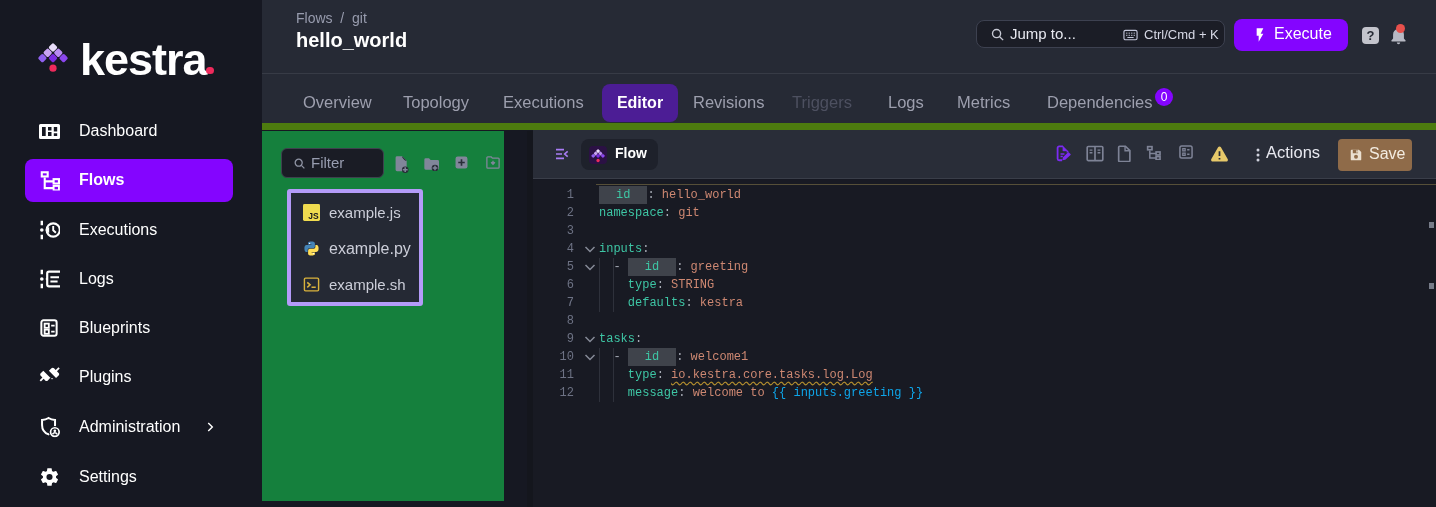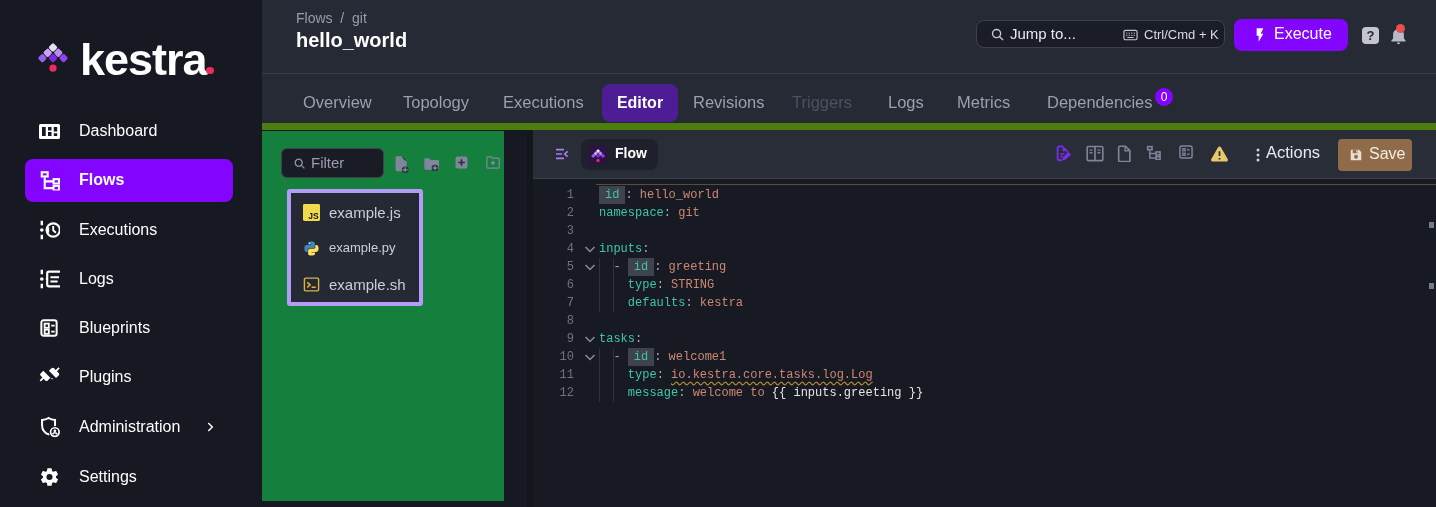--- a/index.html
+++ b/index.html
@@ -24,23 +24,23 @@
 #explorer { position:absolute; left:262px; top:131px; width:242px; height:370px; background:#15803d; }
 #splitter { position:absolute; left:527px; top:131px; width:6px; height:376px; background:#14161d; }
 #toolbar { position:absolute; left:533px; top:130px; width:903px; height:49px; background:#292d38; border-bottom:1px solid #3a3e49; }
 #editor { position:absolute; left:533px; top:180px; width:903px; height:327px; background:#181a23; }
 
 
 .cl { position:absolute; left:66px; height:18px; line-height:18px; font-family:"Liberation Mono", monospace; font-size:12px; white-space:pre; color:#a6abb5; }
 .ln { position:absolute; left:0; width:41px; height:18px; line-height:18px; text-align:right; font-family:"Liberation Mono", monospace; font-size:12px; color:#6d7284; }
 .k { color:#3ec6a5; }
 .v { color:#ce8872; }
-.g { color:#e5e5e5; }
+.g { color:#0ea5e9; }
 .p { color:#a6abb5; }
-.hl { background:#3f434b; padding:2px 6px; }
+.hl { background:#3f434b; padding:2px 17px; }
 </style>
 </head>
 <body>
 <div id="stage">
 
   <div id="header">
     <div class="abs" style="left:34px; top:10px; font-size:14px; color:#989cae;">Flows&nbsp;&nbsp;/&nbsp;&nbsp;git</div>
     <div class="abs" style="left:34px; top:29px; font-size:20px; font-weight:700; color:#ffffff;">hello_world</div>
 
     <div class="abs" style="left:714px; top:20px; width:249px; height:28px; background:#1b1d26; border:1px solid #3d4150; border-radius:8px;">
@@ -125,21 +125,21 @@
       </div>
       <div class="abs" style="left:38px; top:11px; font-size:15px; color:#ccced9;">example.js</div>
       <div class="abs" style="left:12px; top:47px; width:17px; height:17px;">
         <svg width="17" height="17" viewBox="0 0 24 24">
             <path d="M11.8 2 c-5 0 -4.7 2.2 -4.7 2.2 v2.3 h4.8 v0.7 H5.2 c0 0 -3.2 -0.4 -3.2 4.7 c0 5.1 2.8 4.9 2.8 4.9 h1.7 v-2.4 c0 0 -0.1 -2.8 2.8 -2.8 h4.8 c0 0 2.7 0 2.7 -2.6 V4.6 C16.8 4.6 17 2 11.8 2 z" fill="#4584b6"></path>
             <circle cx="9.3" cy="4.8" r="0.9" fill="#fff"></circle>
             <path d="M12.2 22 c5 0 4.7 -2.2 4.7 -2.2 v-2.3 h-4.8 v-0.7 h6.7 c0 0 3.2 0.4 3.2 -4.7 c0 -5.1 -2.8 -4.9 -2.8 -4.9 h-1.7 v2.4 c0 0 0.1 2.8 -2.8 2.8 h-4.8 c0 0 -2.7 0 -2.7 2.6 v4.4 c0 0 -0.2 2.6 5 2.6 z" fill="#ffde57"></path>
             <circle cx="14.7" cy="19.2" r="0.9" fill="#fff"></circle>
           </svg>
       </div>
-      <div class="abs" style="left:38px; top:47px; font-size:13px; color:#ccced9;">example.py</div>
+      <div class="abs" style="left:38px; top:47px; font-size:16px; color:#ccced9;">example.py</div>
       <div class="abs" style="left:12px; top:83px; width:17px; height:17px;">
         <svg width="17" height="17" viewBox="0 0 24 24" fill="none" stroke="#d9b23c" stroke-width="2">
             <rect x="2" y="3" width="20" height="18" rx="1.5"></rect>
             <path d="M6 9 l4 3.5 l-4 3.5 M12 16 h6" stroke-width="2.2"></path>
           </svg>
       </div>
       <div class="abs" style="left:38px; top:83px; font-size:15px; color:#ccced9;">example.sh</div>
     </div>
   </div>
   <div id="splitter"></div>

